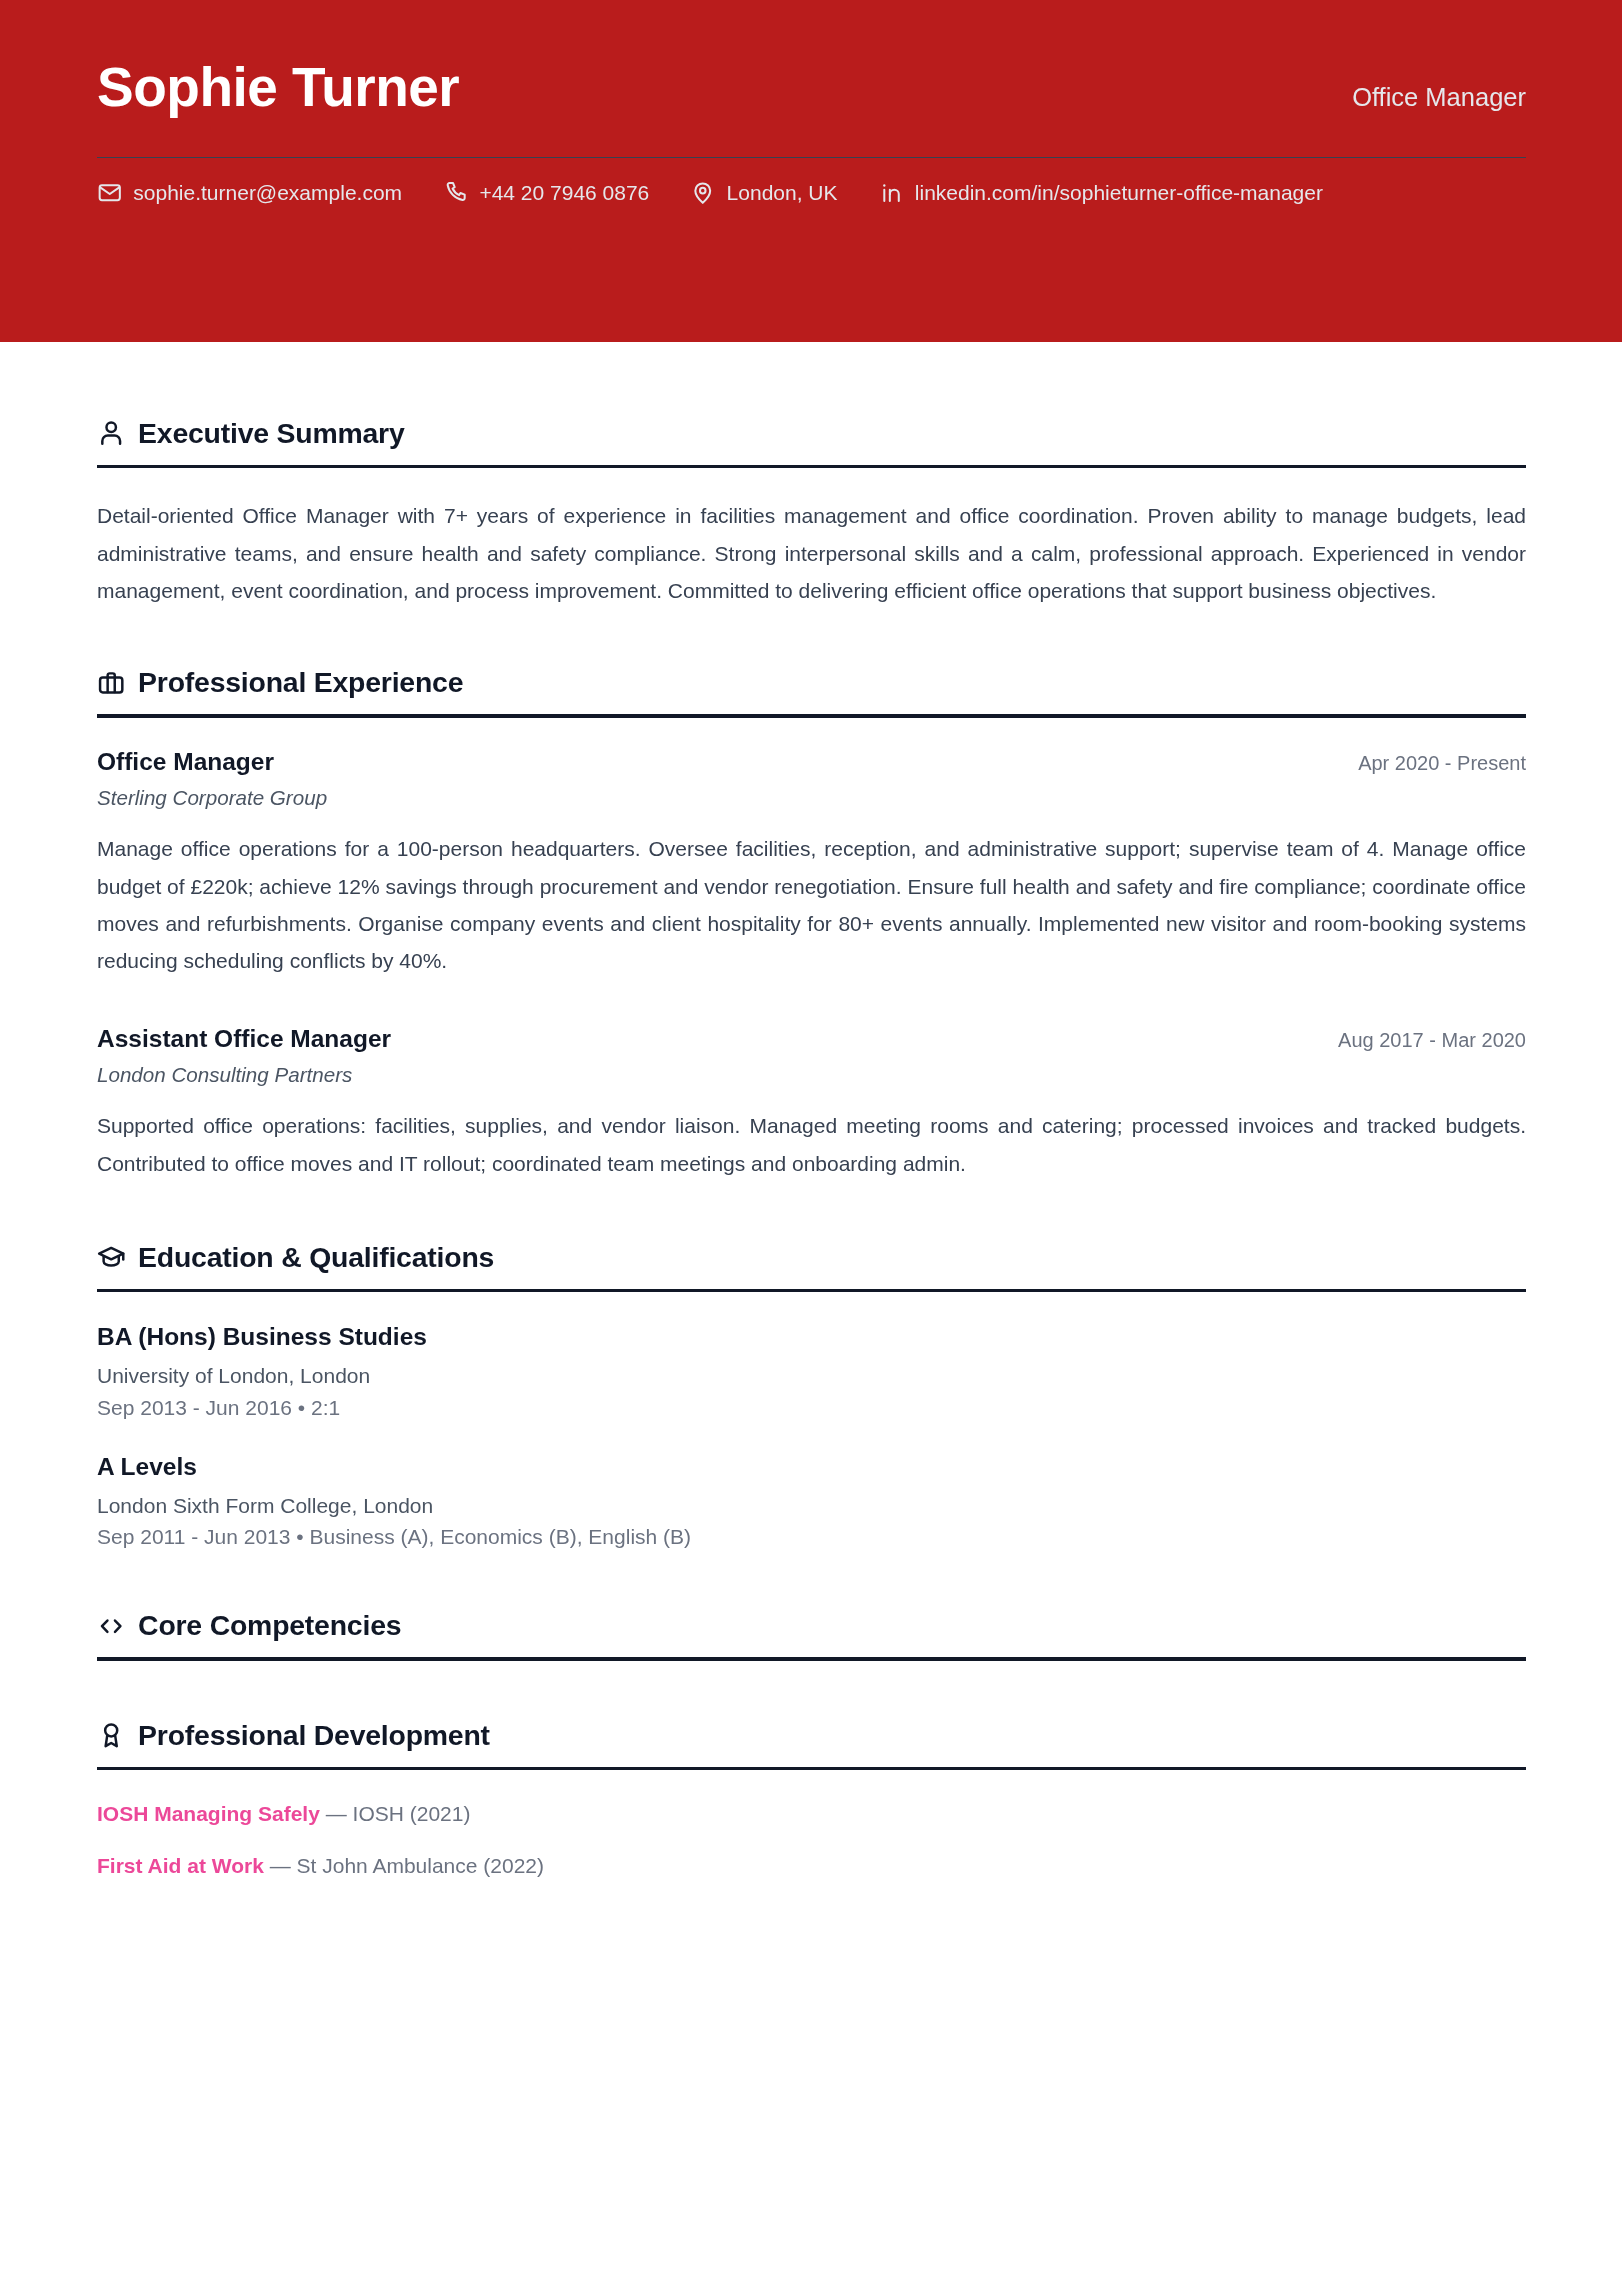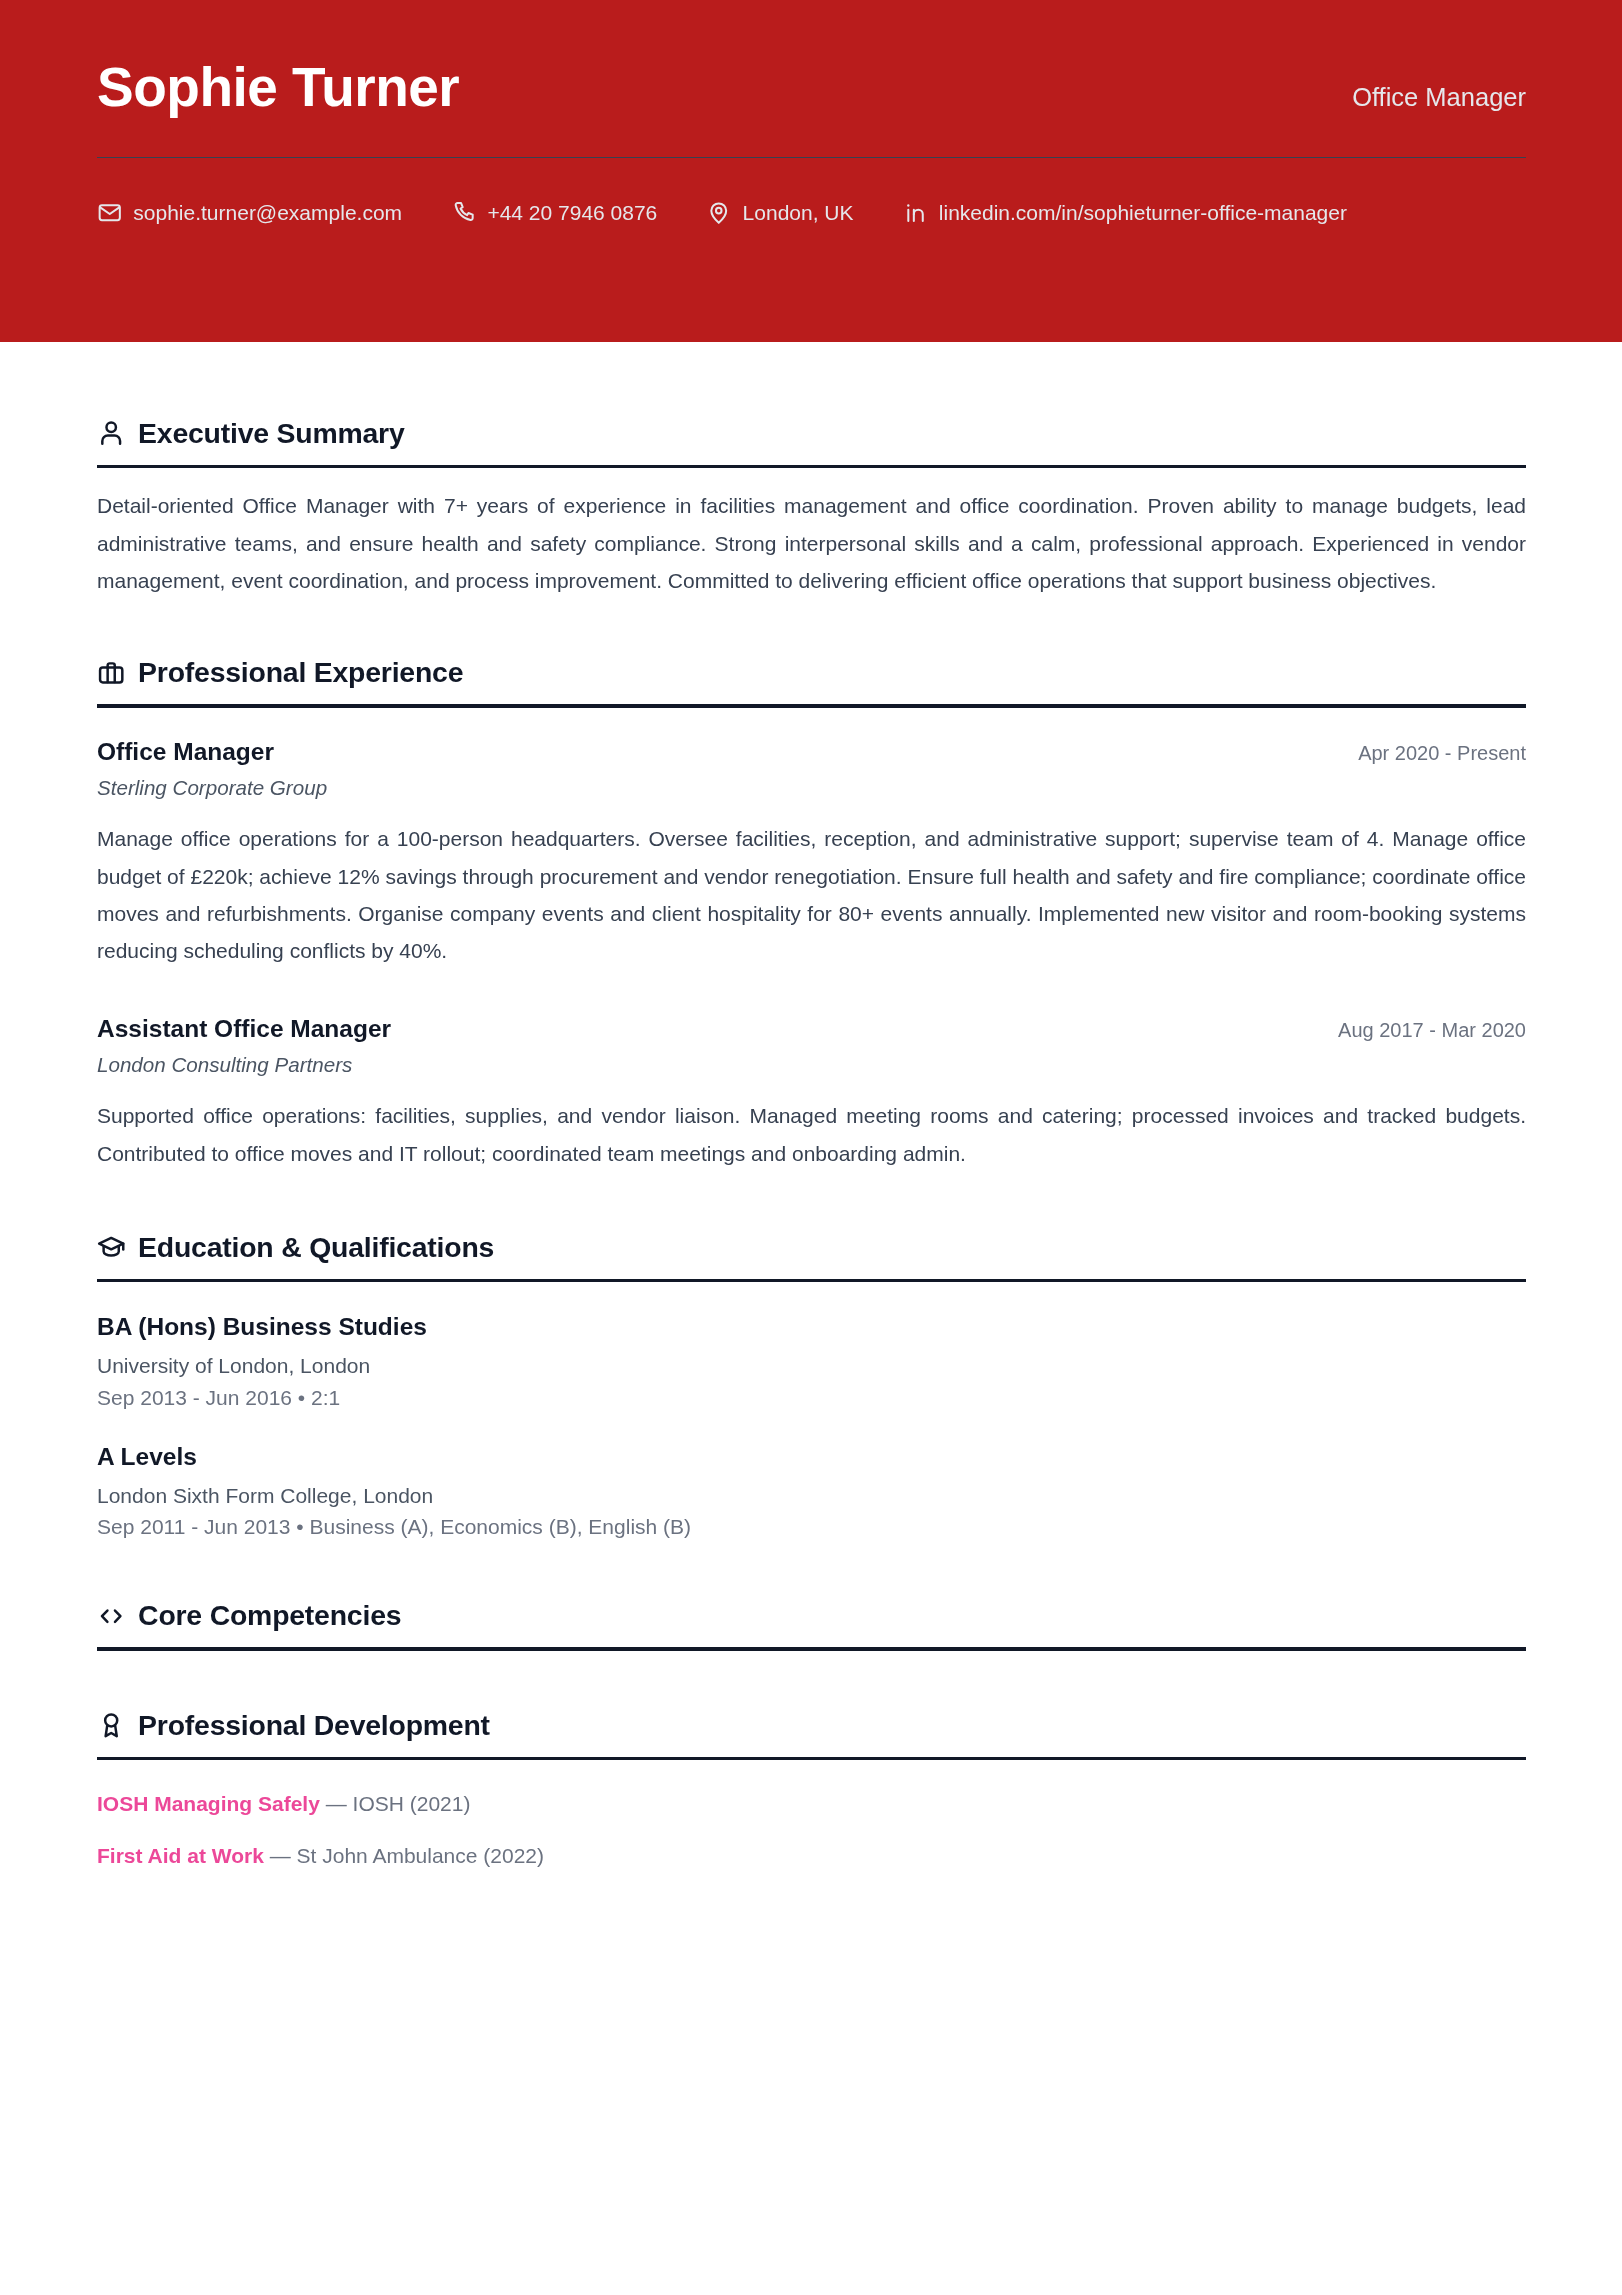--- a/index.html
+++ b/index.html
@@ -46,22 +46,22 @@
   }
   .header-rule {
     height:1.5px;
     background:#374151;
     width:100%;
     margin-top:10.8px;
   }
   .contact-row {
     display:flex;
     align-items:center;
-    gap:8px;
-    margin-top:42px;
+    gap:0;
+    margin-top:22px;
     flex-wrap:nowrap;
   }
   .contact-item {
     display:flex;
     align-items:center;
     gap:10.8px;
     margin-right:41px;
     white-space:nowrap;
   }
   .contact-item:last-child { margin-right:0; }
@@ -106,21 +106,21 @@
   .section-rule {
     height:3.4px;
     background:#111827;
     width:100%;
     margin-top:15.7px;
   }
 
   
   .sec-summary { padding-top:76px; }
   .summary-text {
-    margin-top:19px;
+    margin-top:29px;
     font-size:21px;
     line-height:1.78;
     color:#374151;
     text-align:justify;
   }
 
   
   .sec-exp { padding-top:58px; }
   .job { margin-top:29px; }
   .job + .job { margin-top:44px; }

